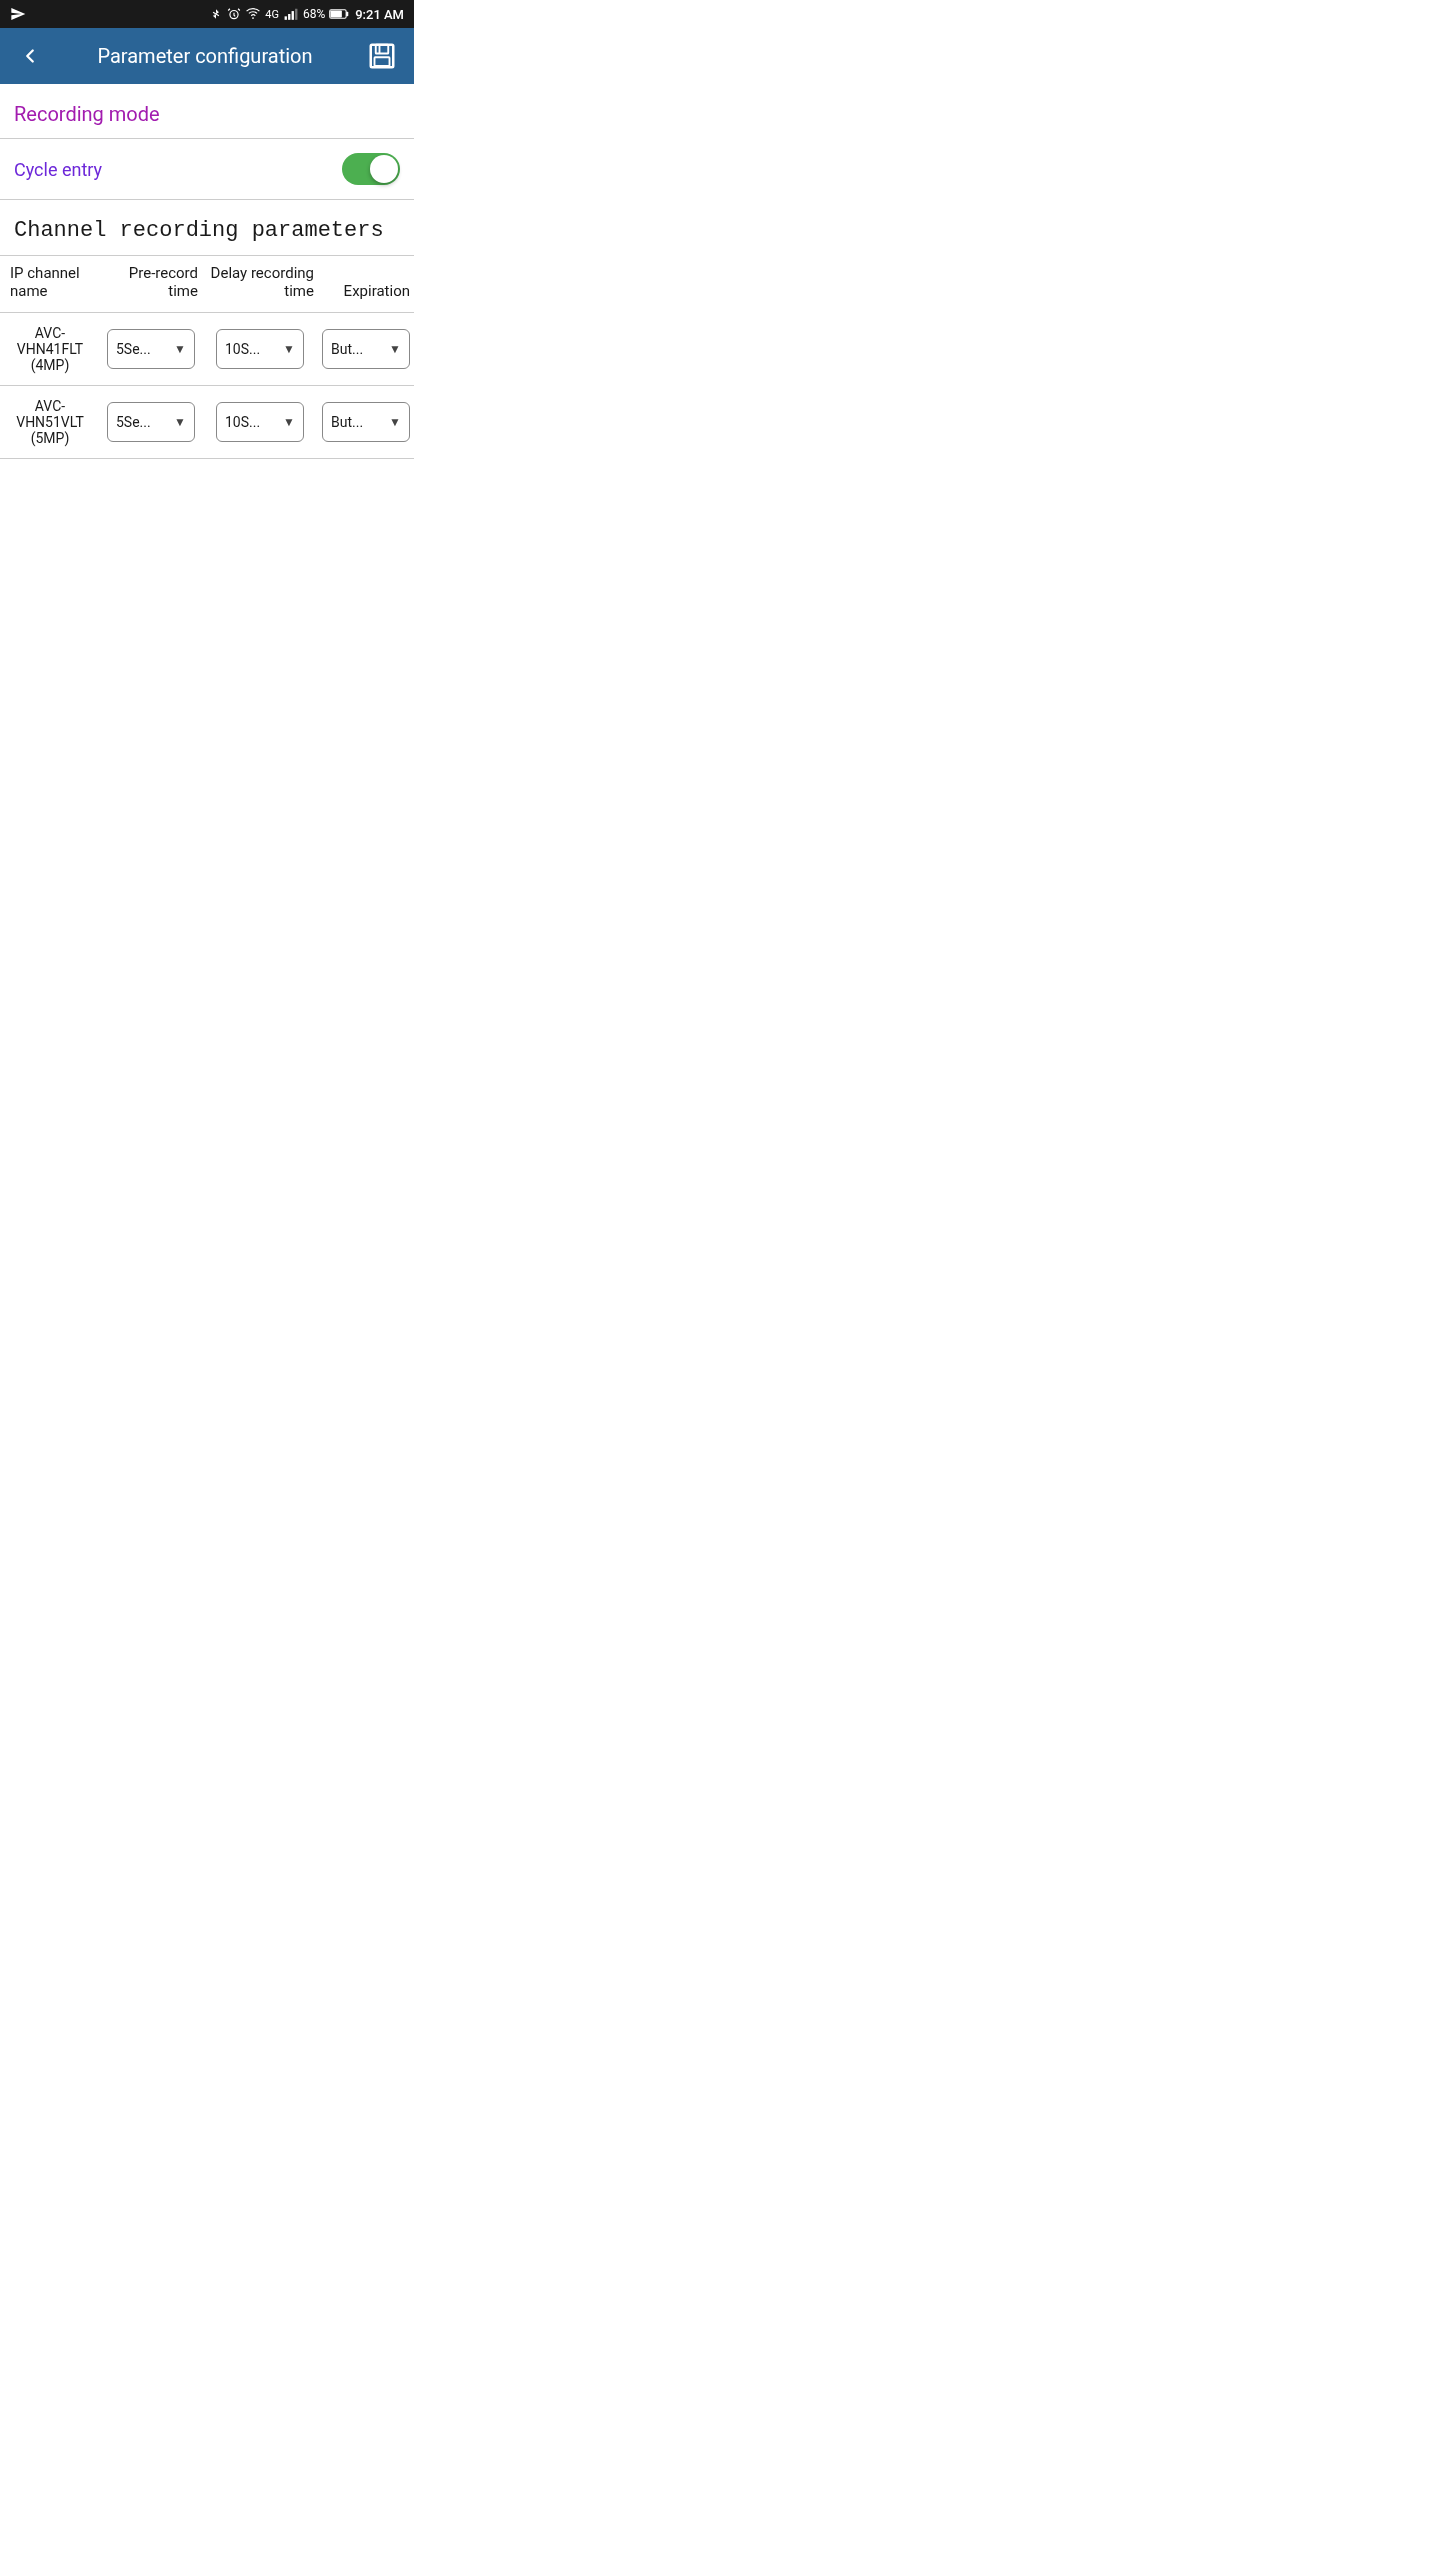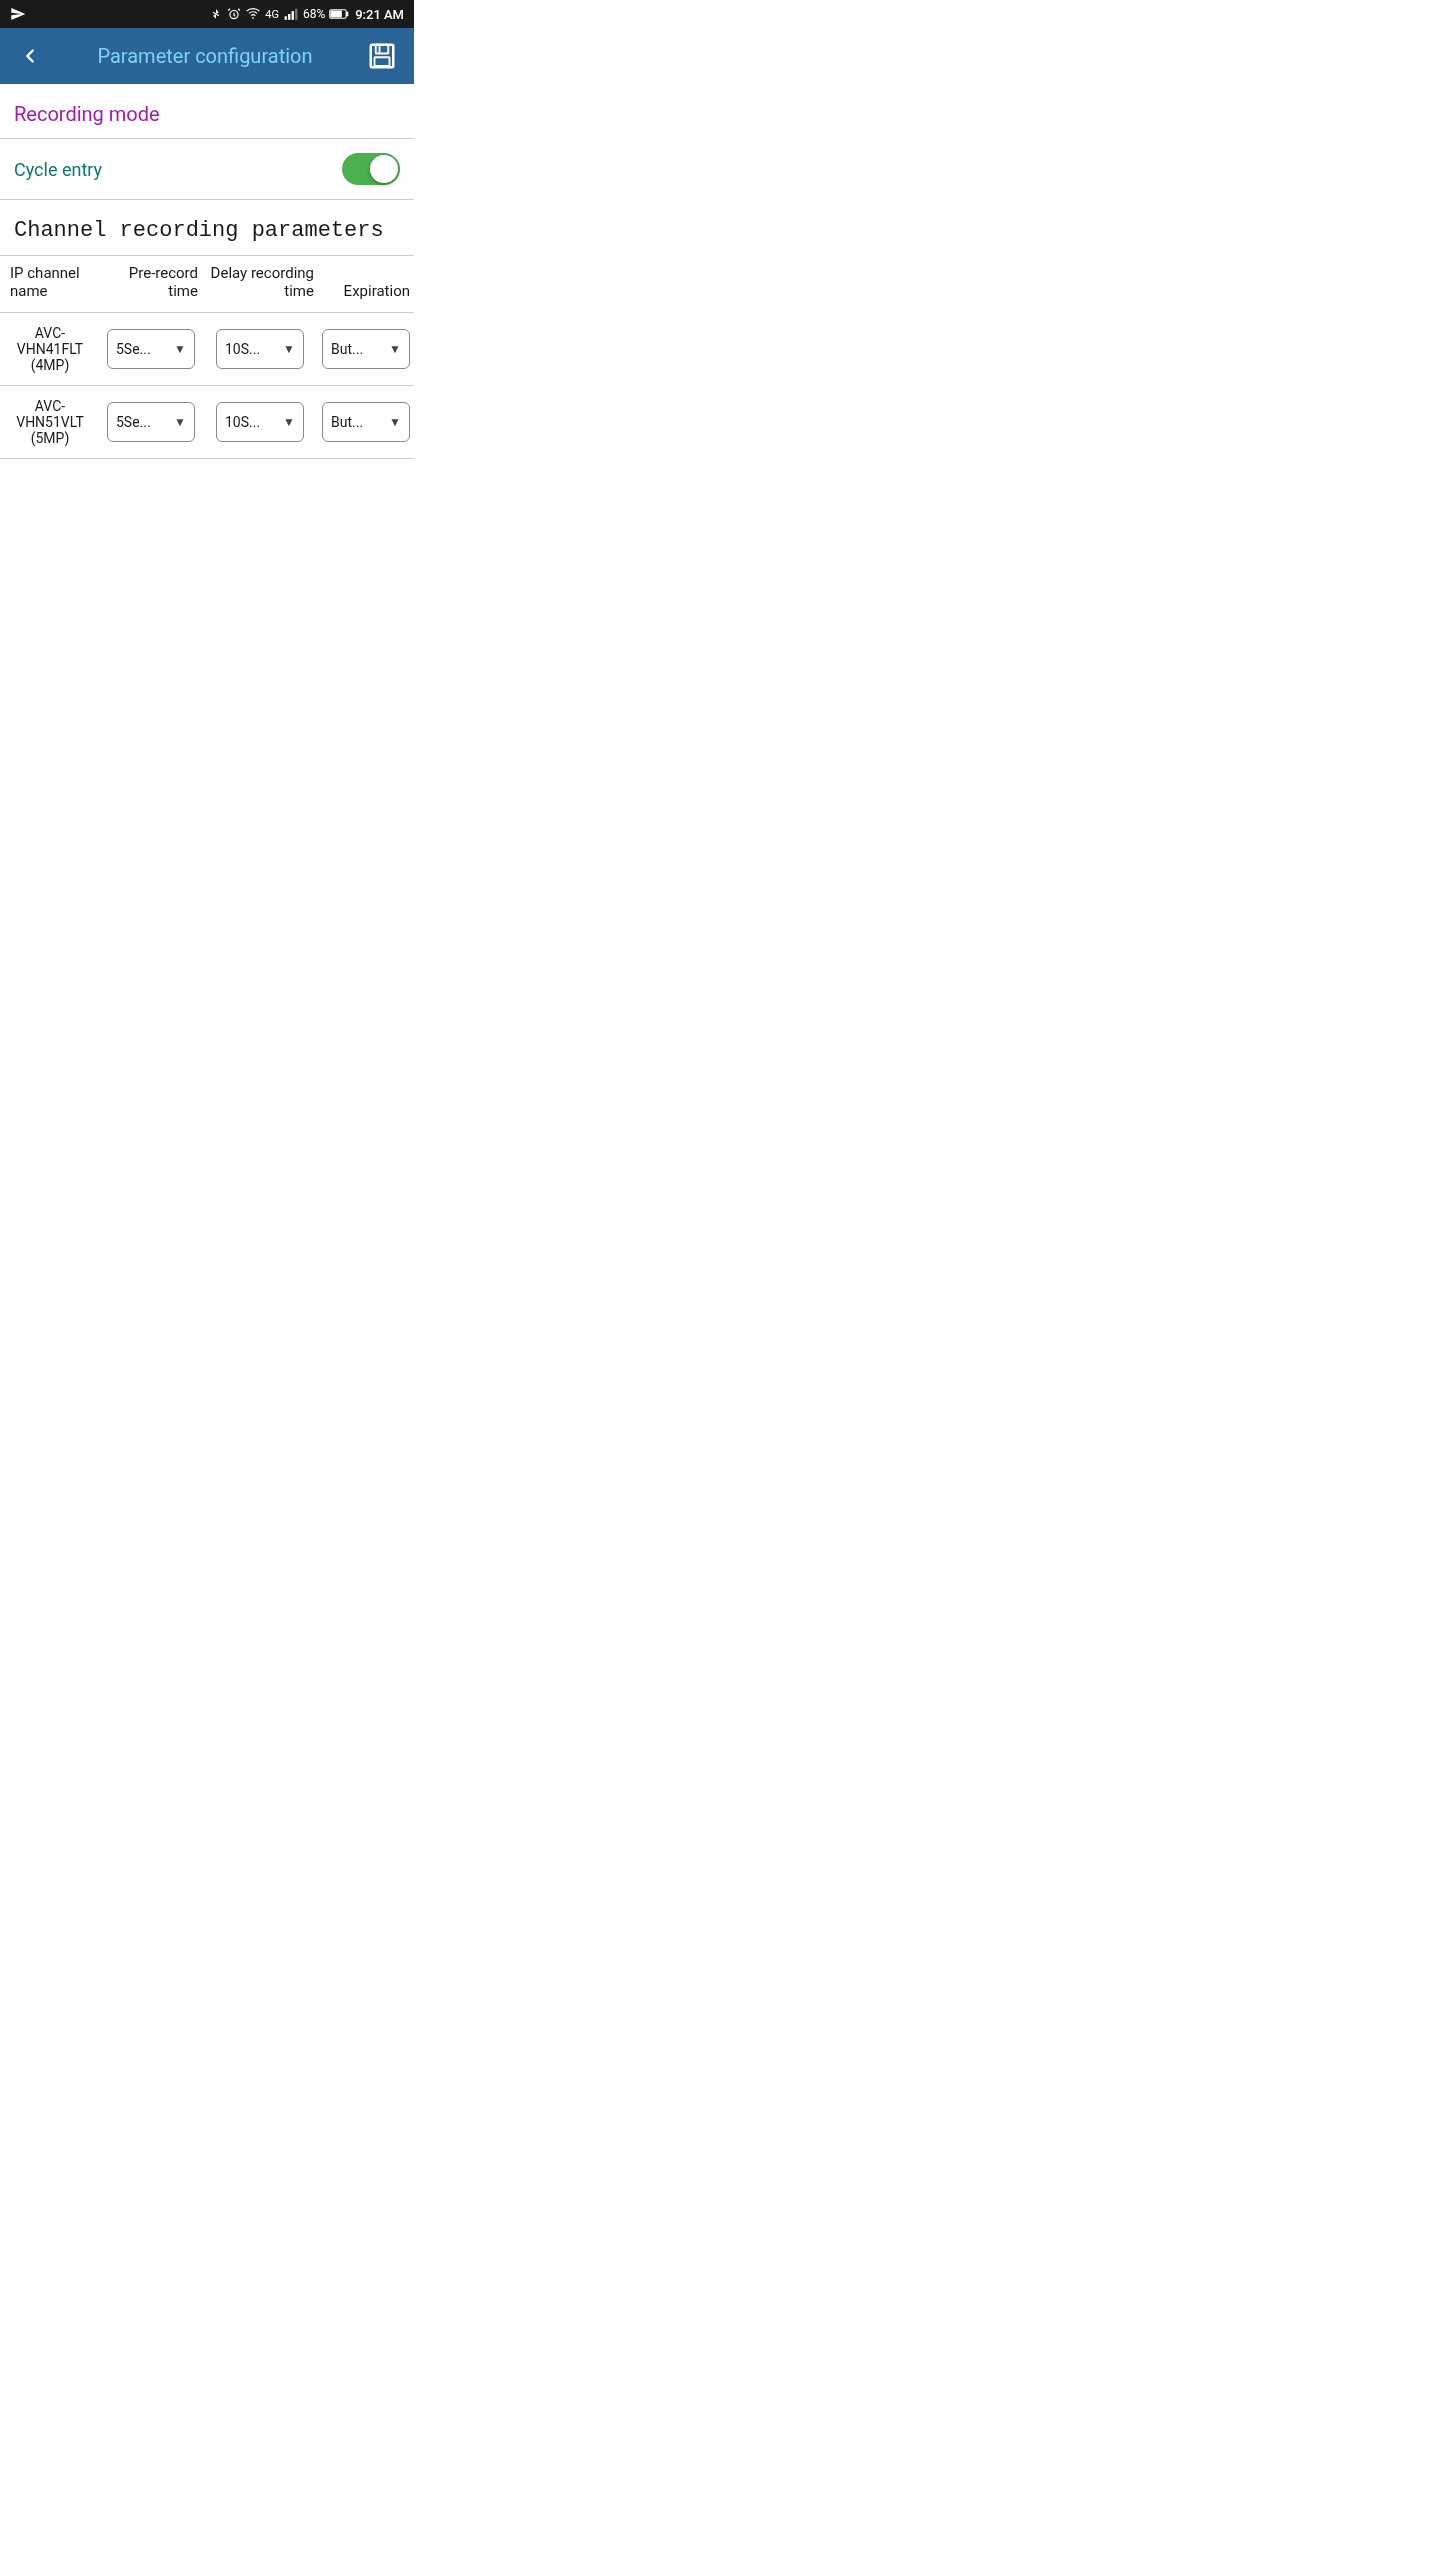--- a/index.html
+++ b/index.html
@@ -49,21 +49,21 @@
     .toolbar {
       background: #2a6496;
       height: 56px;
       display: flex;
       align-items: center;
       justify-content: space-between;
       padding: 0 14px;
     }
 
     .toolbar-title {
-      color: #7dd3fc;
+      color: #ffffff;
       font-size: 20px;
       font-weight: 400;
       flex: 1;
       text-align: center;
     }
 
     .toolbar-back {
       color: #ffffff;
       font-size: 26px;
       cursor: pointer;
@@ -104,21 +104,21 @@
     
     .cycle-entry-row {
       display: flex;
       align-items: center;
       justify-content: space-between;
       padding: 14px 14px;
     }
 
     .cycle-entry-label {
       font-size: 18px;
-      color: #0f766e;
+      color: #6d28d9;
     }
 
     
     .toggle-switch {
       width: 58px;
       height: 32px;
       border-radius: 16px;
       background: #4CAF50;
       position: relative;
       cursor: pointer;

